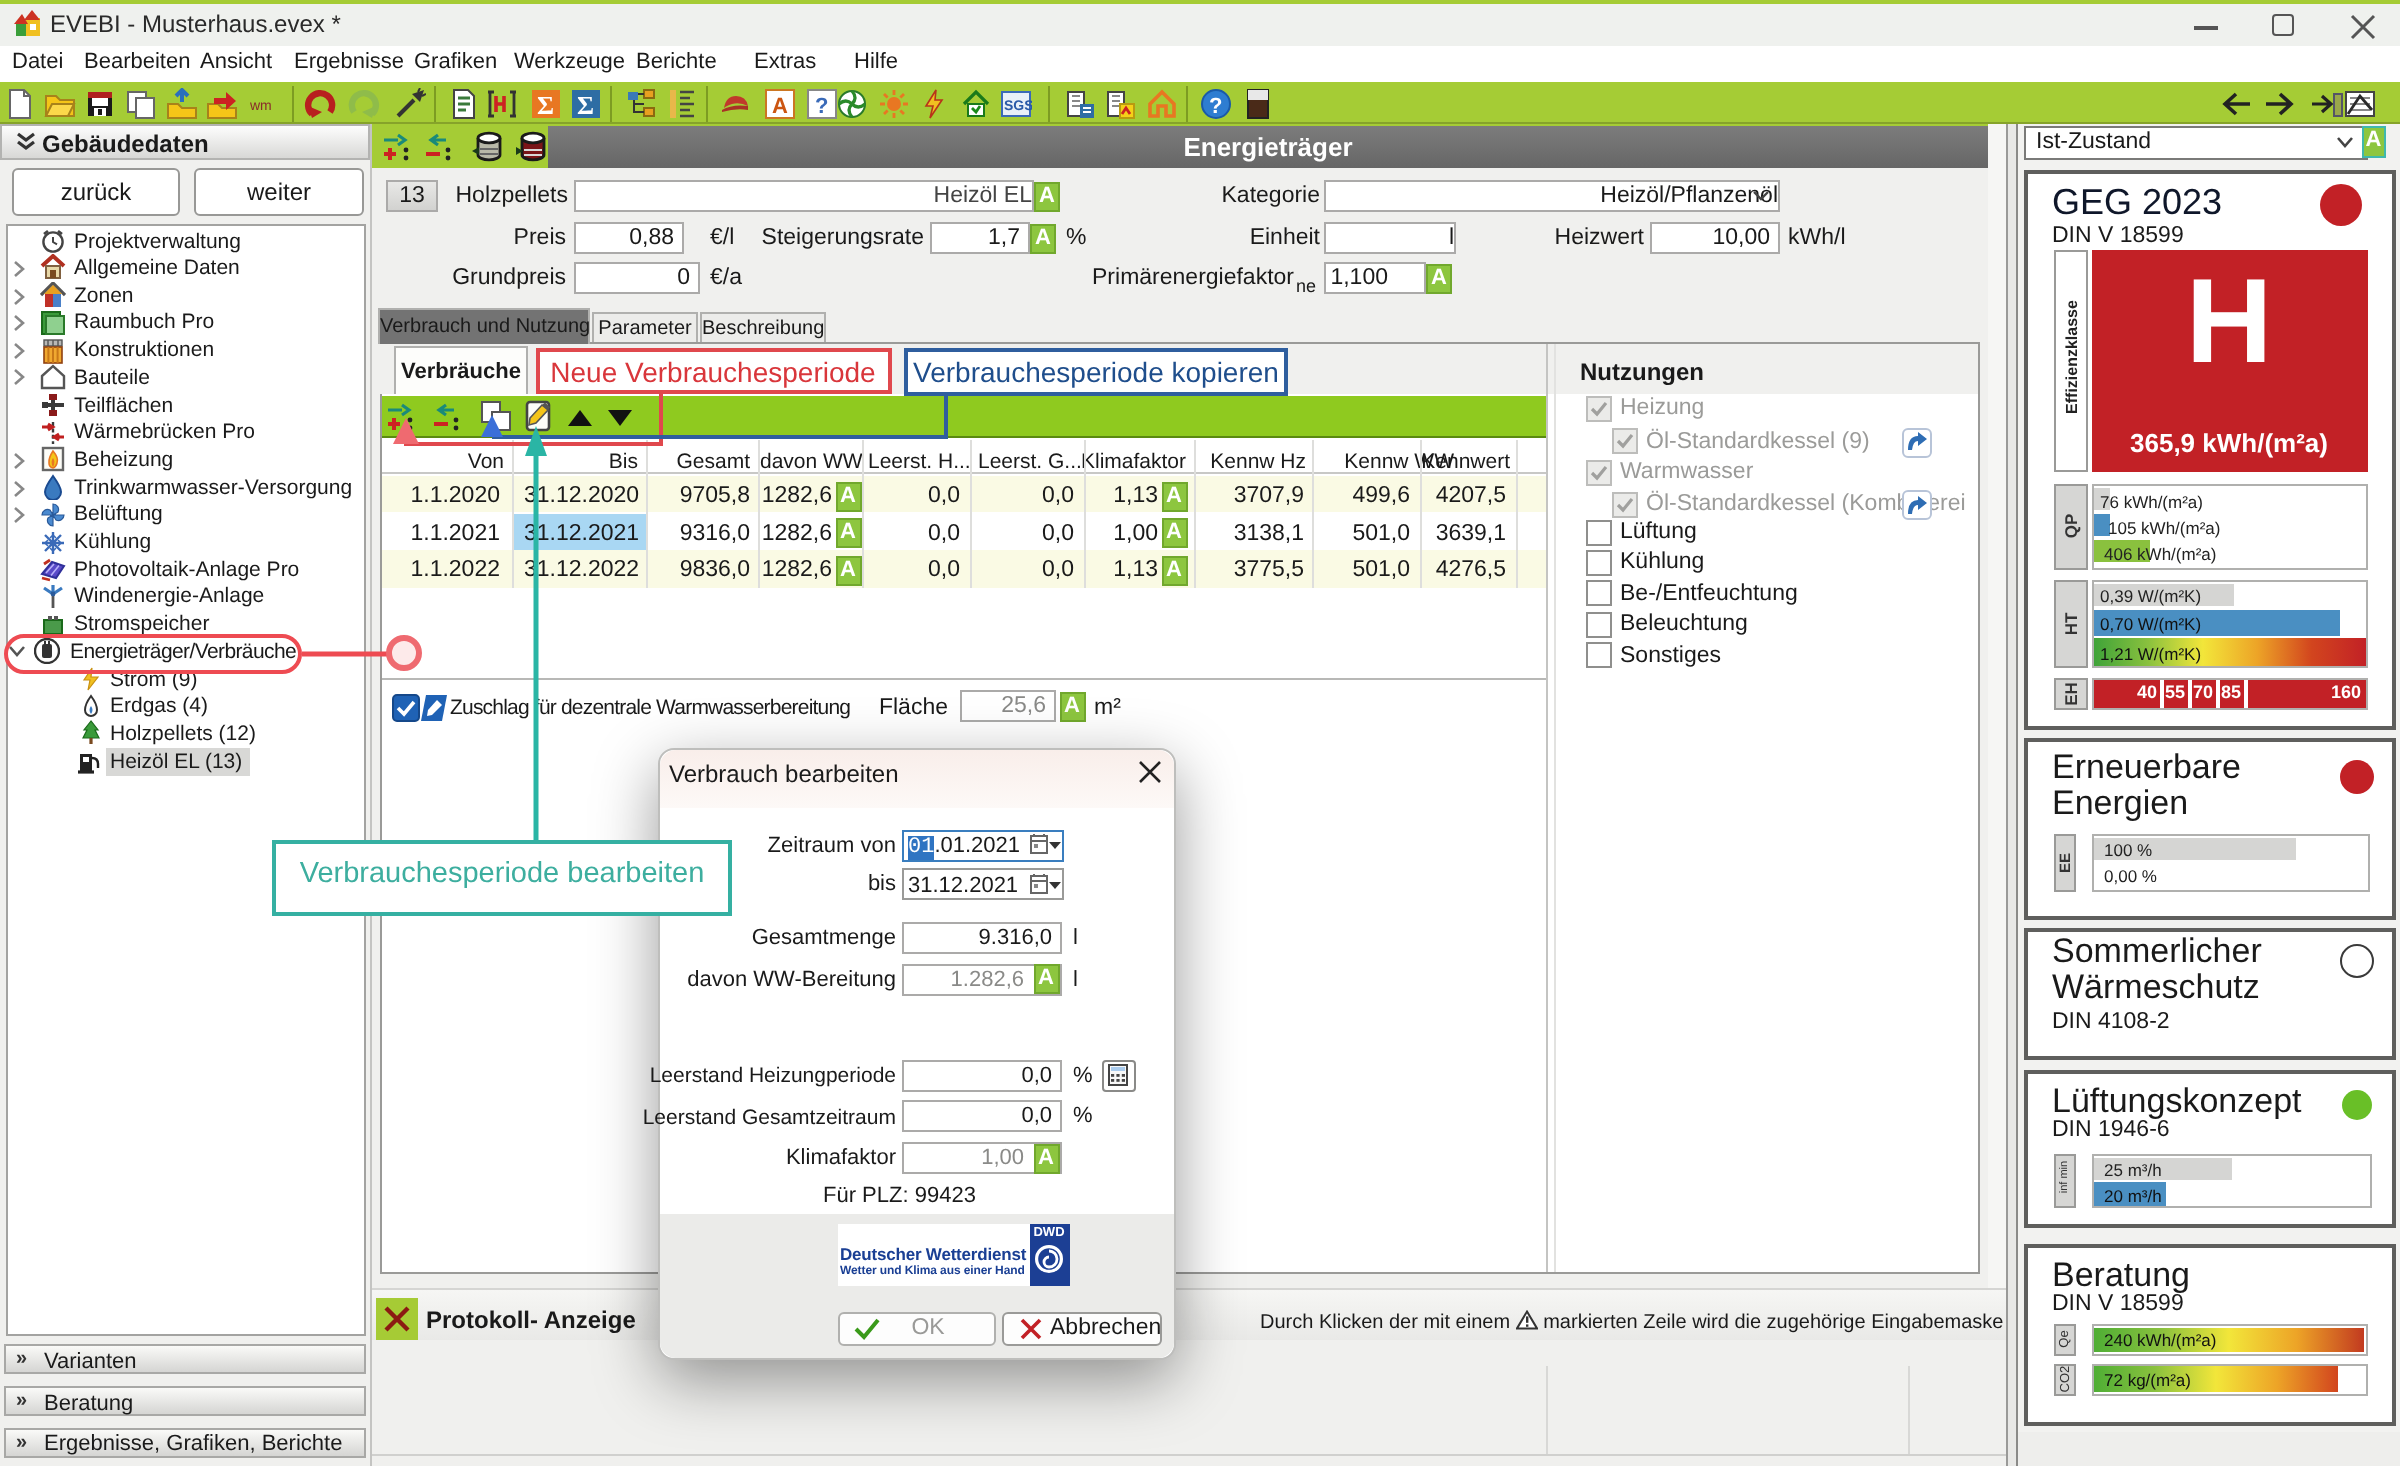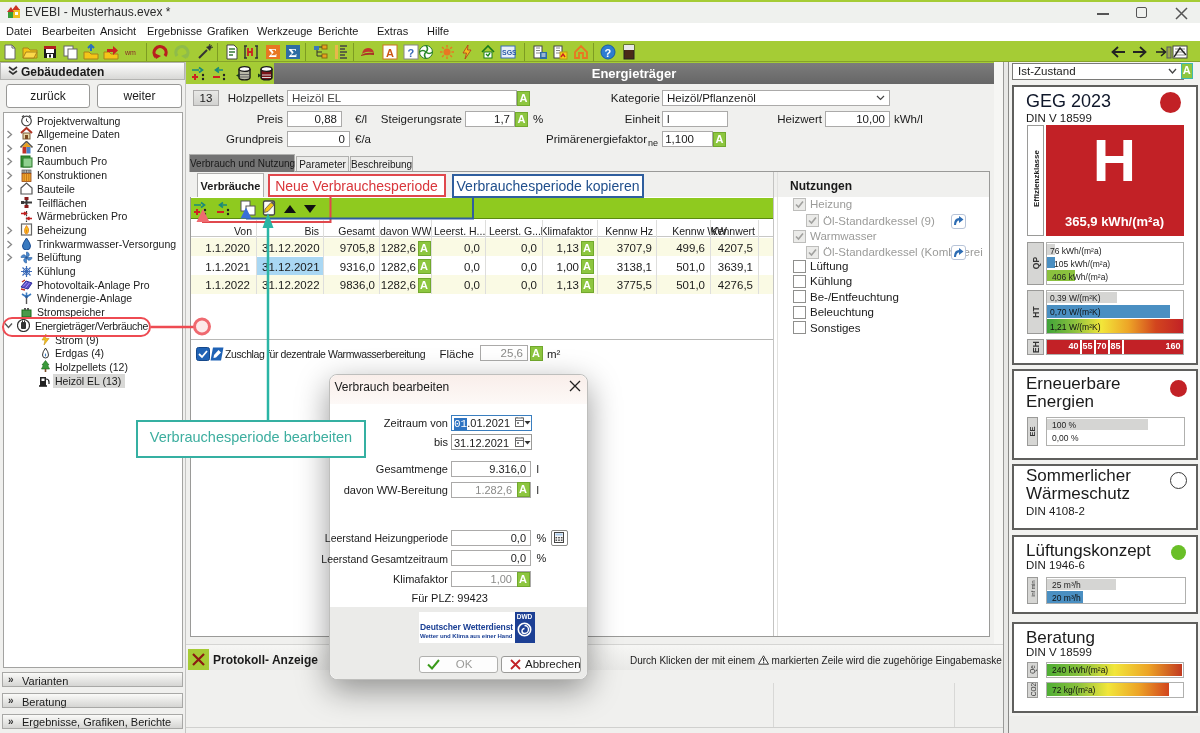--- a/index.html
+++ b/index.html
@@ -1,21 +1,21 @@
 <!DOCTYPE html>
 <html><head>
 <meta charset="utf-8">
 <style>
 * { margin:0; padding:0; box-sizing:border-box; }
 html,body { width:1200px; height:733px; overflow:hidden; }
 body { font-family:"Liberation Sans", sans-serif; font-size:12px; color:#1a1a1a; background:#f0f0ee; position:relative; }
 .a { position:absolute; }
 .r { text-align:right; }
 .fa { position:absolute; background:#8dc63f; border:1px solid #71a82d; color:#fff; font-weight:bold; font-size:11px; text-align:center; line-height:13px; width:13px; height:15px; }
-.inp { position:absolute; background:#fff; border:1px solid #abaaa9; font-size:11.5px; line-height:14px; }
+.inp { position:absolute; background:#fff; border:1px solid #abaaa9; font-size:11.5px; line-height:14px;text-align:right; }
 .lb { position:absolute; font-size:11.5px; white-space:nowrap; }
 .cb { position:absolute; width:13px; height:13px; border:1px solid #8f8f8d; background:#fff; }
 .cbd { background:#ebebe9; border-color:#bdbdbb; }
 svg { display:block; }
 </style>
 </head>
 <body>
 
 <div class="a" style="left:0;top:0;width:1200px;height:23px;background:#eff1ee;border-top:2px solid #a5cc35;"></div>
 <svg class="a" style="left:6px;top:4px" width="16" height="16" viewBox="0 0 16 16">

